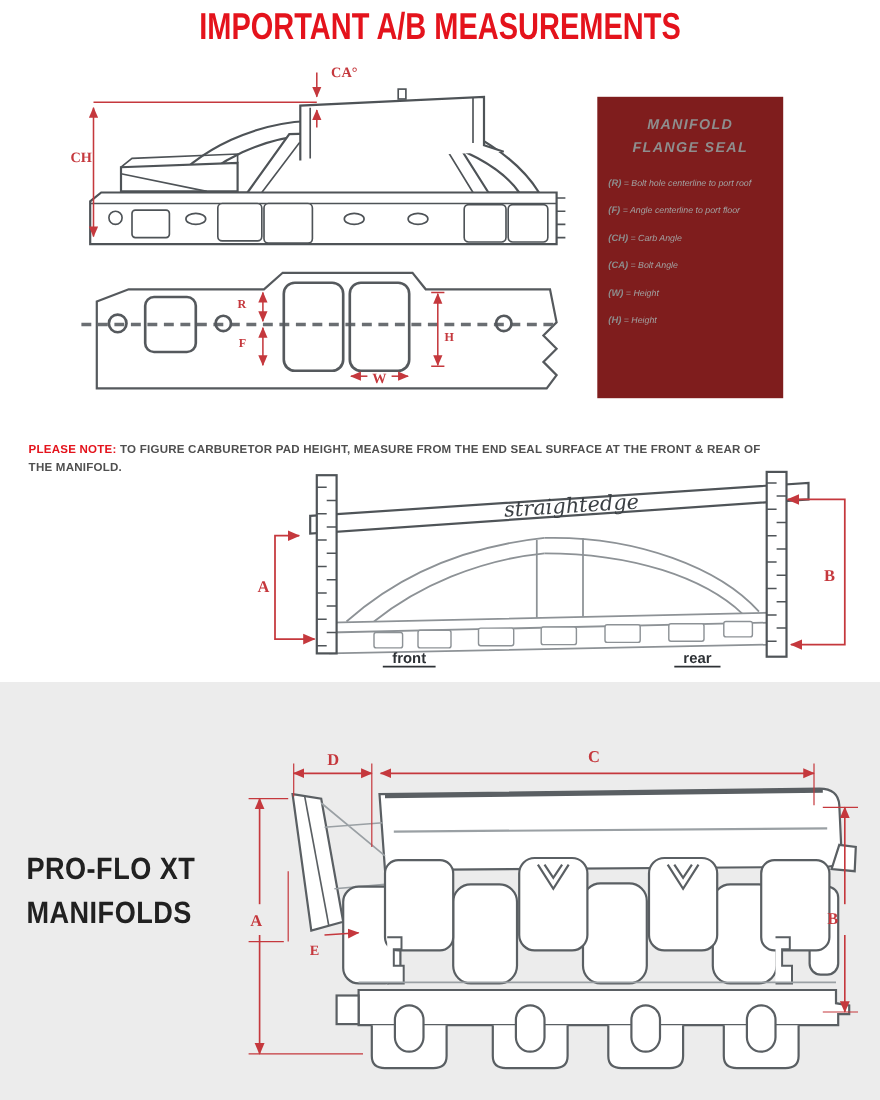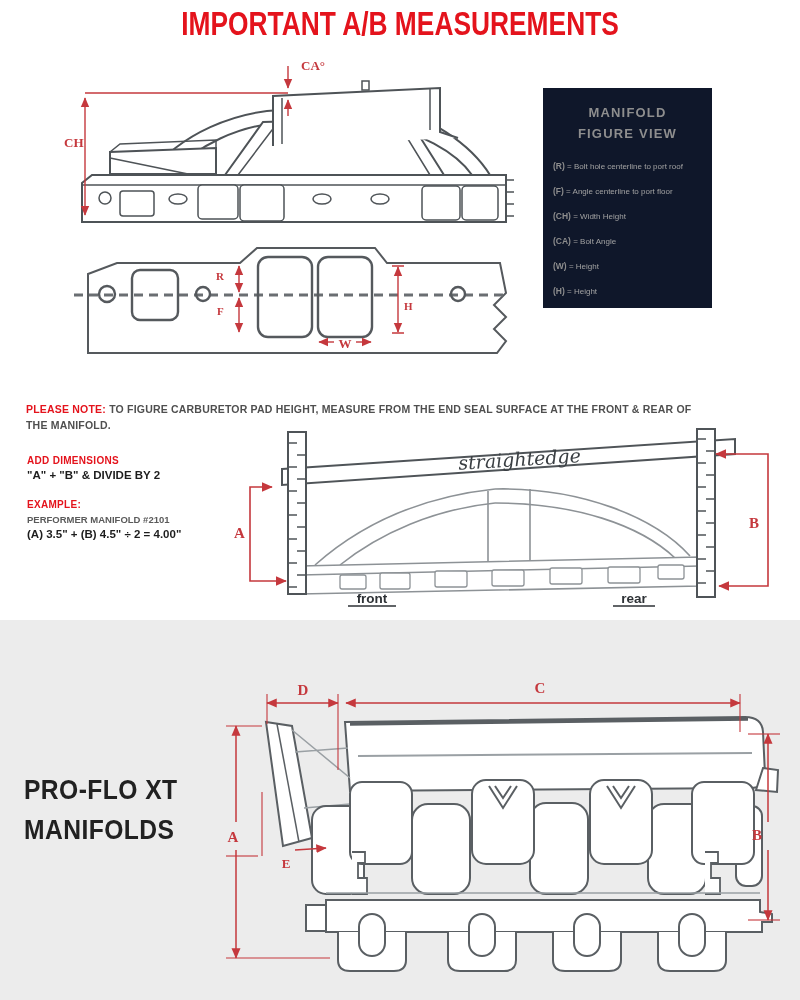--- a/index.html
+++ b/index.html
@@ -2,21 +2,21 @@
 <html><head>
 <meta charset="utf-8">
 <style>
   html,body{margin:0;padding:0;background:#fff;}
   .page{position:relative;width:800px;height:1000px;background:#ffffff;overflow:hidden;
         font-family:"Liberation Sans",sans-serif;}
   .bottom-panel{position:absolute;left:0;top:620px;width:800px;height:380px;background:#ececec;}
   .main-title{position:absolute;left:0;top:6px;width:800px;text-align:center;
         font-size:31px;font-weight:800;color:#e4131c;letter-spacing:0;
         transform:scaleX(.85) scaleY(1.1);}
-  .legend{position:absolute;left:543px;top:88px;width:169px;height:220px;background:#0f172a;}
+  .legend{position:absolute;left:543px;top:88px;width:169px;height:274px;background:#7f1d1d;font-style:italic;}
   .legend-title{margin:0;padding-top:15px;text-align:center;font-size:13px;font-weight:bold;
         color:#8e8e8e;letter-spacing:1.2px;line-height:1.6;}
   .legend-items{margin-top:15px;}
   .legend-item{width:132px;margin:0 auto 12px;font-size:8px;color:#a2a2a2;line-height:1.5;
         text-indent:-17px;padding-left:17px;}
   .legend-item b{color:#8d8d8d;font-size:8.5px;}
   .note{position:absolute;left:26px;top:390px;width:690px;font-size:10.5px;font-weight:bold;
         color:#4f4f4f;line-height:1.6;letter-spacing:.2px;}
   .red-label{color:#e4131c;}
   .instr{position:absolute;left:27px;top:455px;width:230px;}
@@ -118,27 +118,20 @@
       <text x="344" y="70" font-size="11">H</text>
       <text x="285" y="108" font-size="13" text-anchor="middle">W</text>
     </g>
   </svg>
 
   <p class="note">
     <span class="red-label">PLEASE NOTE:</span>
     <span>TO FIGURE CARBURETOR PAD HEIGHT, MEASURE FROM THE END SEAL SURFACE AT THE FRONT &amp; REAR OF THE MANIFOLD.</span>
   </p>
 
-  <div class="instr">
-    <div class="instr-red">ADD DIMENSIONS</div>
-    <div class="instr-bold">"A" + "B" &amp; DIVIDE BY 2</div>
-    <div class="instr-red mt18">EXAMPLE:</div>
-    <div class="instr-model">PERFORMER MANIFOLD #2101</div>
-    <div class="instr-bold">(A) 3.5" + (B) 4.5" ÷ 2 = 4.00"</div>
-  </div>
 
   <svg class="svg-abs" style="left:230px;top:425px" width="550" height="190" viewBox="0 0 550 190">
     <defs>
       <marker id="arr-m" markerWidth="9" markerHeight="9" refX="6.5" refY="4" orient="auto-start-reverse">
         <path d="M0,1 L7,4 L0,7 Z" fill="#c5383d"></path>
       </marker>
     </defs>
     <g stroke="#8d9296" stroke-width="1.6" fill="#ffffff">
       <path d="M85,140 C130,100 190,72 265,64" fill="none"></path>
       <path d="M110,140 C150,108 205,84 265,78" fill="none"></path>
@@ -263,25 +256,25 @@
       <text x="340" y="33">C</text>
       <text x="33" y="182">A</text>
       <text x="557" y="180">B</text>
       <text x="86" y="208" font-size="13">E</text>
     </g>
   </svg>
 
   <div class="legend">
     <p class="legend-title">
       <span>MANIFOLD</span><br>
-      <span>FIGURE VIEW</span>
+      <span>FLANGE SEAL</span>
     </p>
     <div class="legend-items">
       <div class="legend-item"><b>(R)</b> <span>= Bolt hole centerline to port roof</span></div>
       <div class="legend-item"><b>(F)</b> <span>= Angle centerline to port floor</span></div>
-      <div class="legend-item"><b>(CH)</b> <span>= Width Height</span></div>
+      <div class="legend-item"><b>(CH)</b> <span>= Carb Angle</span></div>
       <div class="legend-item"><b>(CA)</b> <span>= Bolt Angle</span></div>
       <div class="legend-item"><b>(W)</b> <span>= Height</span></div>
       <div class="legend-item"><b>(H)</b> <span>= Height</span></div>
     </div>
   </div>
 
 </div>
 
 </body></html>

